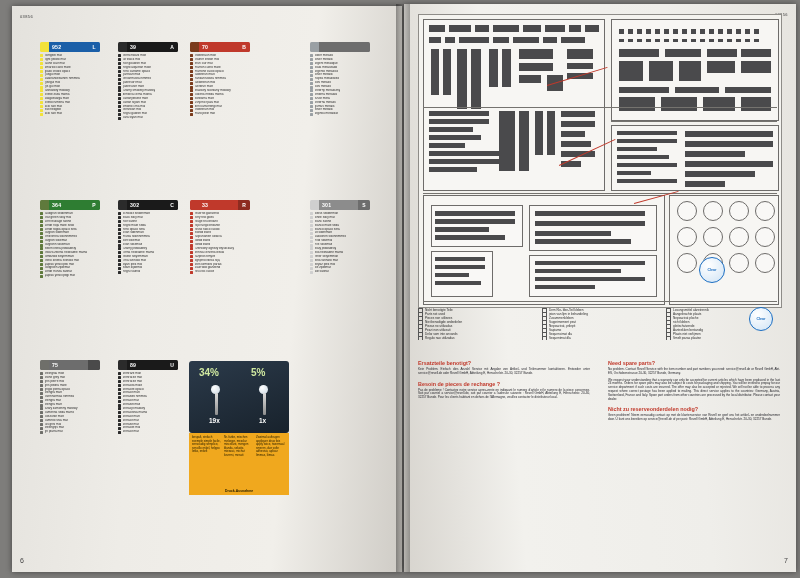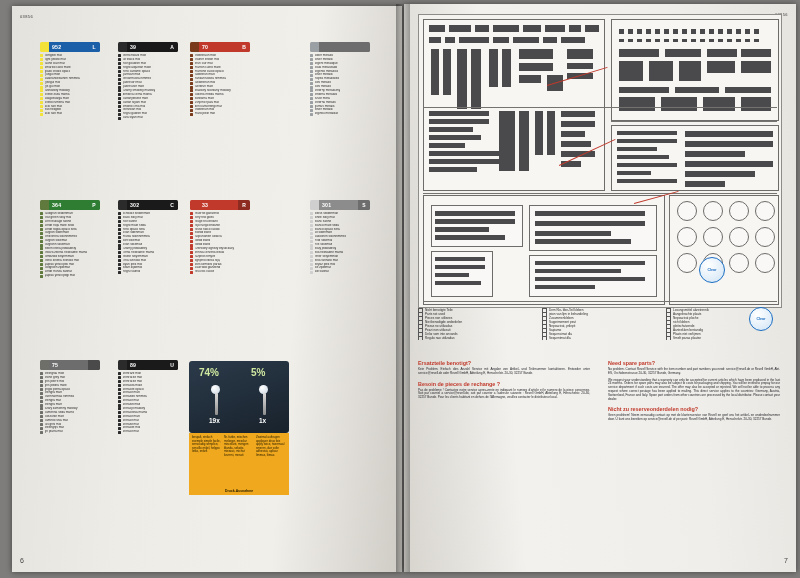--- a/index.html
+++ b/index.html
@@ -846,21 +846,21 @@
           </div>
           <div class="cb-row">
             <span class="cb-dot" style="background: rgb(43, 43, 43);"></span>
             <span class="cb-txt">antracit mat</span>
           </div>
         </div>
       </div>
     </div>
 
   <div id="glue-panel">
-    <div class="gp-pct" style="left:10px;top:6px;">74%</div>
+    <div class="gp-pct" style="left:10px;top:6px;">34%</div>
     <div class="gp-pct" style="left:62px;top:6px;">5%</div>
     <div class="gp-head" style="left:22px;top:24px;"></div>
     <div class="gp-brush" style="left:26px;top:32px;"></div>
     <div class="gp-head" style="left:70px;top:24px;"></div>
     <div class="gp-brush" style="left:74px;top:32px;"></div>
     <div class="gp-lbl" style="left:20px;top:56px;">19x</div>
     <div class="gp-lbl" style="left:70px;top:56px;">1x</div>
   </div>
   <div id="glue-cap">
     <div class="cap-col" style="left:3px;">bespalt, einfach

